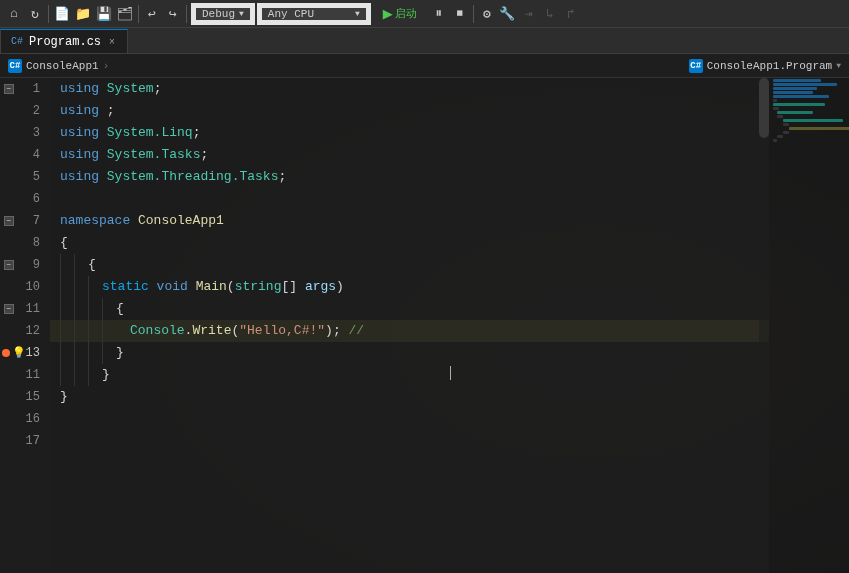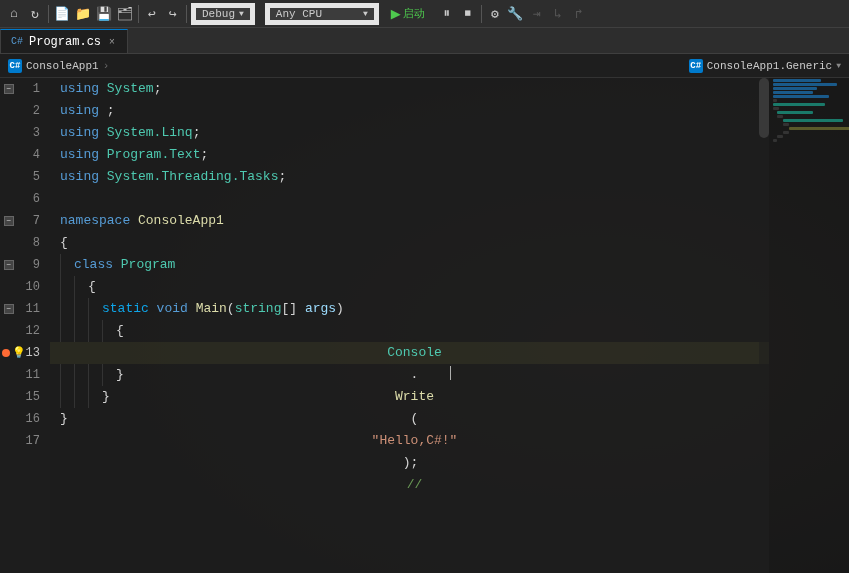--- a/index.html
+++ b/index.html
@@ -318,21 +318,21 @@
     <div class="ti">↩</div>
     <div class="ti">↪</div>
     <div class="toolbar-separator"></div>
   </div>
 
   <div class="toolbar-dropdown">
     <span>Debug</span>
     <span class="arrow">▼</span>
   </div>
 
-  <div class="toolbar-dropdown" style="margin-left:8px;gap:41px;">
+  <div class="toolbar-dropdown" style="margin-left:0;gap:41px;">
     <span>Any CPU</span>
     <span class="arrow">▼</span>
   </div>
 
   <button class="toolbar-run" style="margin-left:6px;">
     <span class="play">▶</span>
     <span>启动</span>
   </button>
 
   <div class="toolbar-icons" style="margin-left:6px;">
@@ -355,21 +355,21 @@
   </div>
 </div>
 
 <div class="breadcrumb-bar">
   <span class="breadcrumb-icon">C#</span>
   <span>ConsoleApp1</span>
   <span class="breadcrumb-sep">›</span>
 
   <div class="breadcrumb-right">
     <span class="breadcrumb-icon">C#</span>
-    <span>ConsoleApp1.Generic</span>
+    <span>ConsoleApp1.Program</span>
     <span class="breadcrumb-dropdown">
       <span class="arrow">▼</span>
     </span>
   </div>
 </div>
 
 <div class="editor-area">
 
   <div class="line-numbers">
 
@@ -432,41 +432,37 @@
 
     <div class="code-line">
       <span class="kw-using">using </span><span class="punct">;</span>
     </div>
 
     <div class="code-line">
       <span class="kw-using">using </span><span class="ns">System.Linq</span><span class="punct">;</span>
     </div>
 
     <div class="code-line">
-      <span class="kw-using">using </span><span class="ns">Program.Text</span><span class="punct">;</span>
+      <span class="kw-using">using </span><span class="ns">System.Tasks</span><span class="punct">;</span>
     </div>
 
     <div class="code-line">
       <span class="kw-using">using </span><span class="ns">System.Threading.Tasks</span><span class="punct">;</span>
     </div>
 
     <div class="code-line">&nbsp;</div>
 
     <div class="code-line">
       <span class="namespace-kw">namespace </span><span class="namespace-name">ConsoleApp1</span>
     </div>
 
     <div class="code-line">
       <span class="punct">{</span>
     </div>
 
-    <div class="code-line">
-      <span style="display:inline-block;width:14px;border-left:1px solid #333;height:22px;vertical-align:top;"></span>
-      <span class="class-kw">class </span><span class="class-name">Program</span>
-    </div>
 
     <div class="code-line">
       <span style="display:inline-block;width:14px;border-left:1px solid #333;height:22px;vertical-align:top;"></span>
       <span style="display:inline-block;width:14px;border-left:1px solid #333;height:22px;vertical-align:top;"></span>
       <span class="punct">{</span>
     </div>
 
     <div class="code-line">
       <span style="display:inline-block;width:14px;border-left:1px solid #333;height:22px;vertical-align:top;"></span>
       <span style="display:inline-block;width:14px;border-left:1px solid #333;height:22px;vertical-align:top;"></span>
@@ -475,21 +471,21 @@
     </div>
 
     <div class="code-line">
       <span style="display:inline-block;width:14px;border-left:1px solid #333;height:22px;vertical-align:top;"></span>
       <span style="display:inline-block;width:14px;border-left:1px solid #333;height:22px;vertical-align:top;"></span>
       <span style="display:inline-block;width:14px;border-left:1px solid #333;height:22px;vertical-align:top;"></span>
       <span style="display:inline-block;width:14px;border-left:1px solid #333;height:22px;vertical-align:top;"></span>
       <span class="punct">{</span>
     </div>
 
-    <div class="code-line cursor-line" style="background: rgba(255,255,100,0.06); flex-direction: column;">
+    <div class="code-line cursor-line" style="background: rgba(255,255,100,0.06);">
       <span style="display:inline-block;width:14px;border-left:1px solid #333;height:22px;vertical-align:top;"></span>
       <span style="display:inline-block;width:14px;border-left:1px solid #333;height:22px;vertical-align:top;"></span>
       <span style="display:inline-block;width:14px;border-left:1px solid #333;height:22px;vertical-align:top;"></span>
       <span style="display:inline-block;width:14px;border-left:1px solid #333;height:22px;vertical-align:top;"></span>
       <span style="display:inline-block;width:14px;"></span>
       <span class="type">Console</span><span class="punct">.</span><span class="method">Write</span><span class="punct">(</span><span class="string">"Hello,C#!"</span><span class="punct">); </span><span class="comment">//</span>
     </div>
 
     <div class="code-line">
       <span style="display:inline-block;width:14px;border-left:1px solid #333;height:22px;vertical-align:top;"></span>

